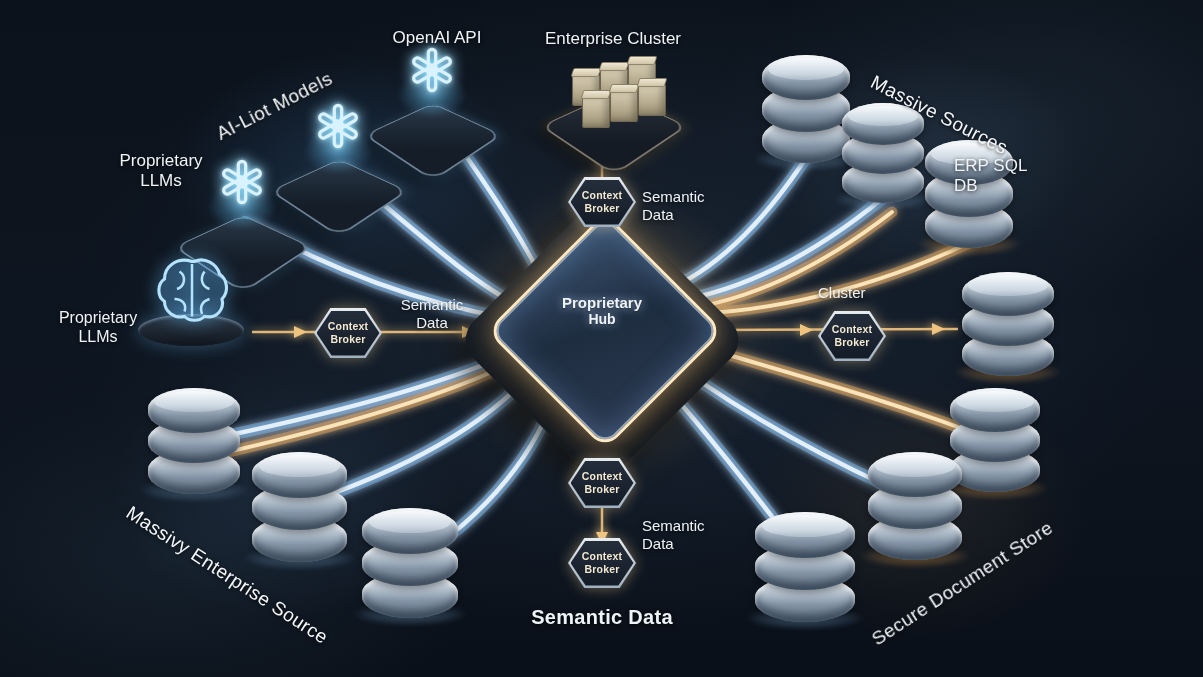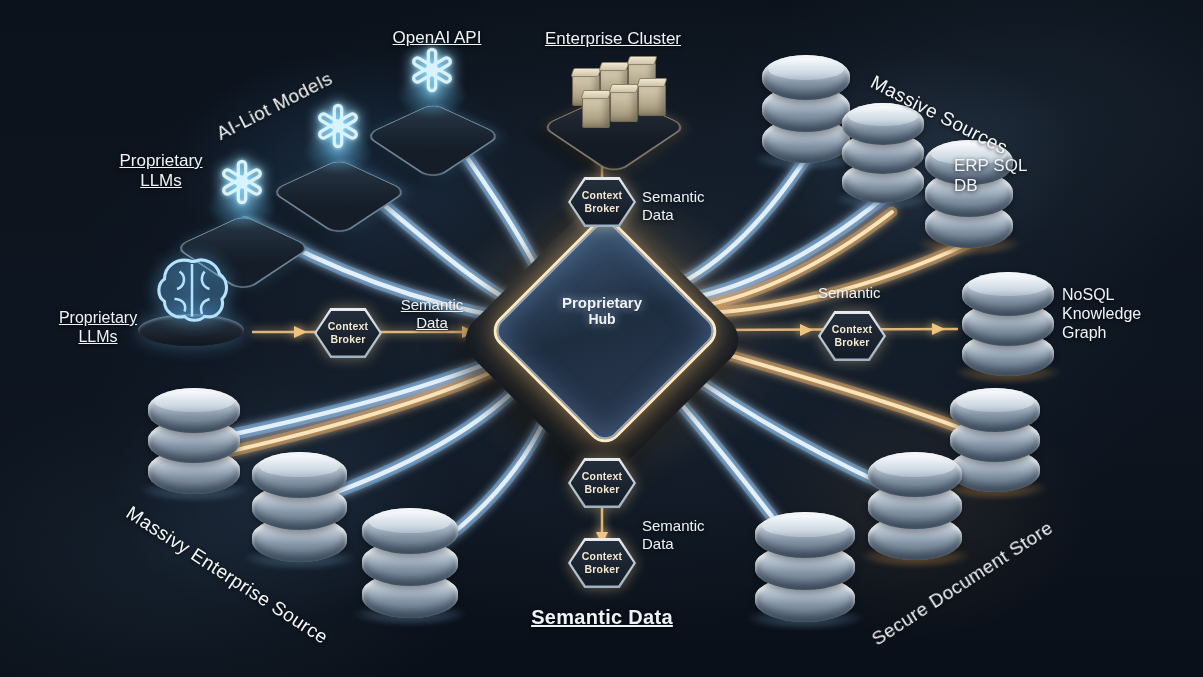--- a/index.html
+++ b/index.html
@@ -13,21 +13,21 @@
   .glowspot{position:absolute;border-radius:50%;z-index:0;pointer-events:none;}
   svg.flows{position:absolute;left:0;top:0;z-index:1;}
   .rb{fill:none;stroke-linecap:round;}
   .outerB{stroke:#6fb2e8;stroke-width:12;opacity:.5;}
   .coreB{stroke:#e9f6ff;stroke-width:4.5;opacity:.95;}
   .outerG{stroke:#d79c4f;stroke-width:11;opacity:.5;}
   .coreG{stroke:#ffe9c0;stroke-width:4;opacity:.95;}
   .thinG{stroke:#e7bd7d;stroke-width:2.5;fill:none;opacity:.95;}
   .arrow{fill:#eec47f;}
   .lbl{position:absolute;z-index:5;text-shadow:0 1px 4px rgba(0,0,0,.85);line-height:1.18;}
-  .ctr{text-align:center;text-decoration:underline;}
+  .ctr{text-align:center;}
   .diag{font-size:19px;letter-spacing:.4px;color:#f3f6fa;white-space:nowrap;transform-origin:0 50%;}
   .f17{font-size:17px;} .f16{font-size:16px;} .f15{font-size:15px;}
   .big{font-size:20px;font-weight:700;letter-spacing:.3px;}
 
   
   .hex{position:absolute;width:68px;height:50px;z-index:4;filter:drop-shadow(0 0 7px rgba(235,200,140,.45));}
   .hexb{position:absolute;inset:0;background:linear-gradient(180deg,#e8ecf0,#9fb0c0);
     clip-path:polygon(24% 0,76% 0,100% 50%,76% 100%,24% 100%,0 50%);}
   .hexi{position:absolute;inset:2.5px;background:linear-gradient(180deg,#242e3b,#131b26);
     clip-path:polygon(24% 0,76% 0,100% 50%,76% 100%,24% 100%,0 50%);
@@ -330,20 +330,19 @@
 
   <div class="lbl diag" style="left:218px;top:124px;transform:rotate(-27deg);">AI-Liot Models</div>
   <div class="lbl f17 ctr" style="left:372px;top:28px;width:130px;">OpenAI API</div>
   <div class="lbl f17 ctr" style="left:528px;top:29px;width:170px;">Enterprise Cluster</div>
   <div class="lbl diag" style="left:872px;top:70px;transform:rotate(27deg);">Massive Sources</div>
   <div class="lbl f17 ctr" style="left:106px;top:151px;width:110px;">Proprietary LLMs</div>
   <div class="lbl f17" style="left:954px;top:156px;width:78px;">ERP SQL DB</div>
   <div class="lbl f15" style="left:642px;top:188px;width:80px;">Semantic Data</div>
   <div class="lbl f16 ctr" style="left:48px;top:309px;width:100px;">Proprietary LLMs</div>
   <div class="lbl f15 ctr" style="left:394px;top:296px;width:76px;">Semantic Data</div>
-  <div class="lbl f15" style="left:818px;top:284px;width:90px;">Semantic</div>
-  <div class="lbl f16" style="left:1062px;top:286px;width:100px;">NoSQL Knowledge Graph</div>
+  <div class="lbl f15" style="left:818px;top:284px;width:90px;">Cluster</div>
   <div class="lbl diag" style="left:128px;top:500px;transform:rotate(33deg);">Massivy Enterprise Source</div>
   <div class="lbl f15" style="left:642px;top:517px;width:76px;">Semantic Data</div>
   <div class="lbl big ctr" style="left:520px;top:606px;width:164px;">Semantic Data</div>
   <div class="lbl diag" style="left:874px;top:630px;transform:rotate(-33deg);">Secure Document Store</div>
 
 </div>
 
 </body></html>

